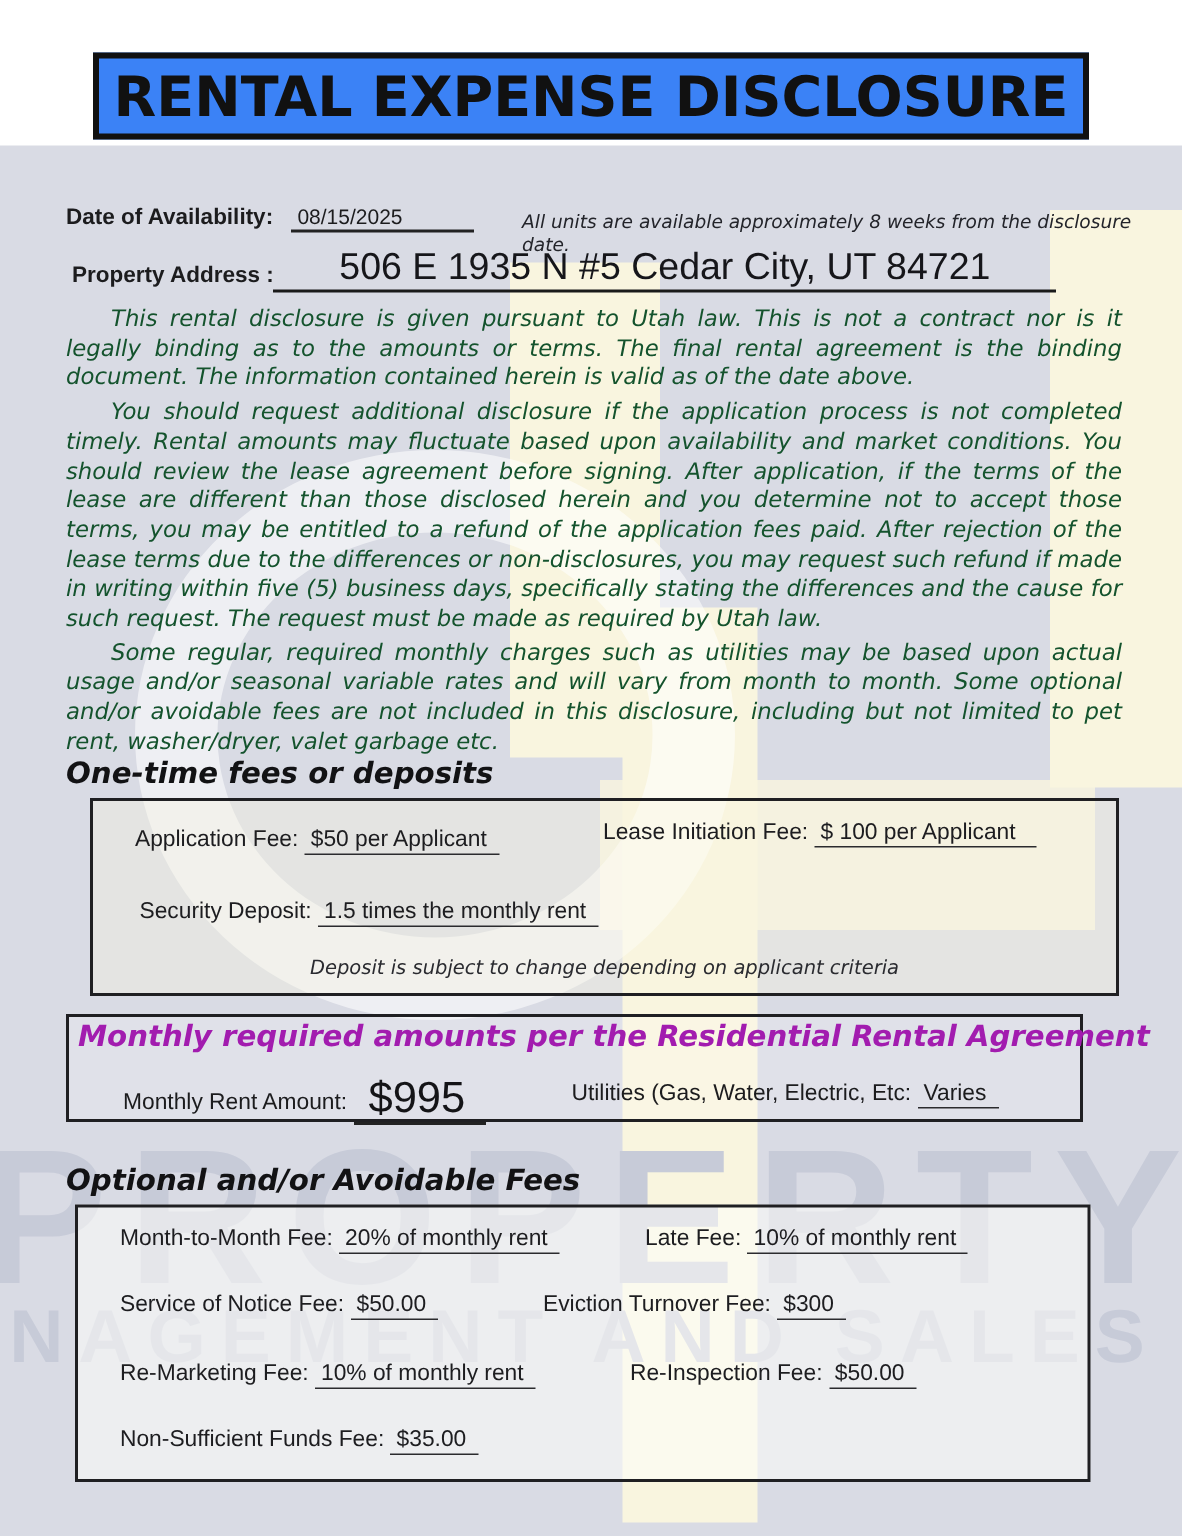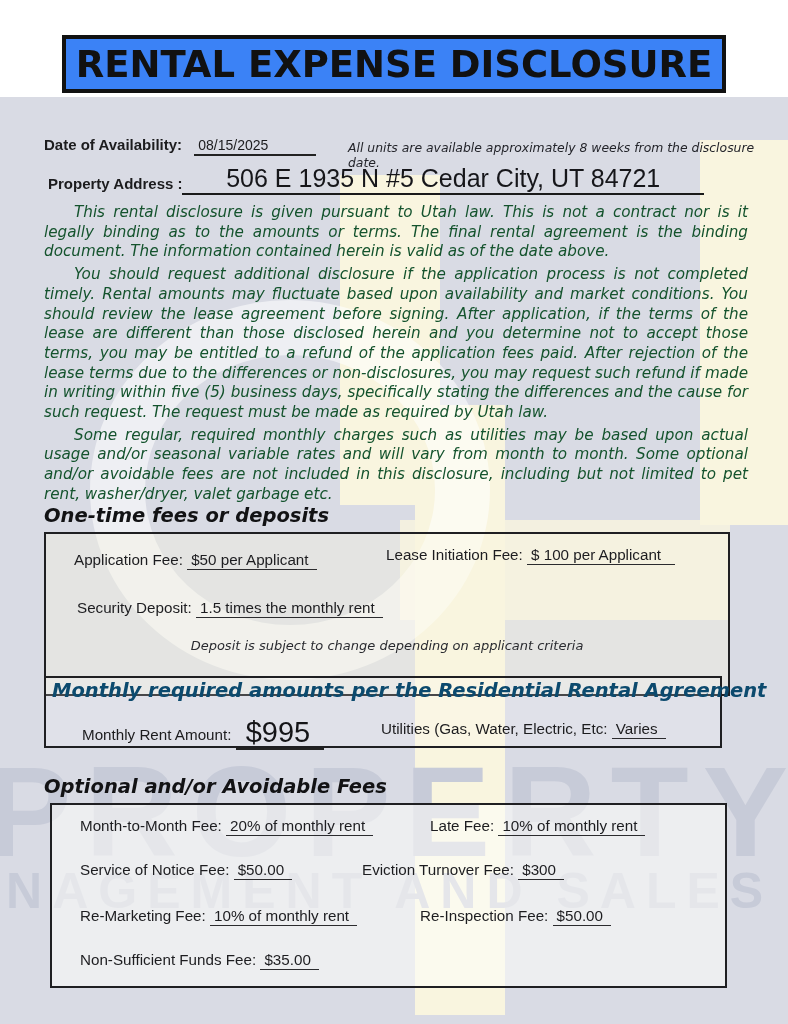--- a/index.html
+++ b/index.html
@@ -75,38 +75,38 @@
   .sec-head{
     position:absolute;left:44px;
     font-family:"DejaVu Sans", sans-serif;font-style:italic;font-weight:bold;
     font-size:19.5px;color:#121214;white-space:nowrap;
   }
   .sec-head.h-onetime{top:504px;}
   .sec-head.h-optional{top:775px;}
 
   
   .fee-box{position:absolute;border:2.5px solid #1f1f22;}
-  .box-onetime{left:44px;top:532px;width:686px;height:164px;background:rgba(250,246,224,0.35);}
+  .box-onetime{left:60px;top:532px;width:686px;height:132px;background:rgba(250,246,224,0.35);}
   .box-monthly{left:44px;top:676px;width:678px;height:72px;background:rgba(255,255,255,0.18);}
   .box-optional{left:50px;top:803px;width:677px;height:185px;background:rgba(253,253,250,0.55);}
 
   .fee-pair{position:absolute;font-size:15.2px;white-space:nowrap;color:#1d1d20;}
   .uv{
     border-bottom:1.6px solid #2b2b2e;
     padding:0 8px 1px 4px;
   }
   .box-note{
     position:absolute;left:0;top:104px;width:100%;text-align:center;
     font-family:"DejaVu Sans", sans-serif;font-style:italic;font-size:13px;color:#2a2b30;
   }
 
   .monthly-head{
     position:absolute;left:6px;top:1px;
     font-family:"DejaVu Sans", sans-serif;font-style:italic;font-weight:bold;
-    font-size:19.5px;color:#0c4a6e;white-space:nowrap;
+    font-size:19.5px;color:#a21caf;white-space:nowrap;
   }
   .rent-pair{position:absolute;left:36px;top:36px;font-size:15.2px;white-space:nowrap;}
   .rent-value{
     font-size:29px;border-bottom:2px solid #222;padding:0 14px 0 10px;
     position:relative;top:2px;color:#141417;
   }
   .util-pair{position:absolute;left:335px;top:42px;font-size:15.2px;white-space:nowrap;}
 </style>
 </head>
 <body>

